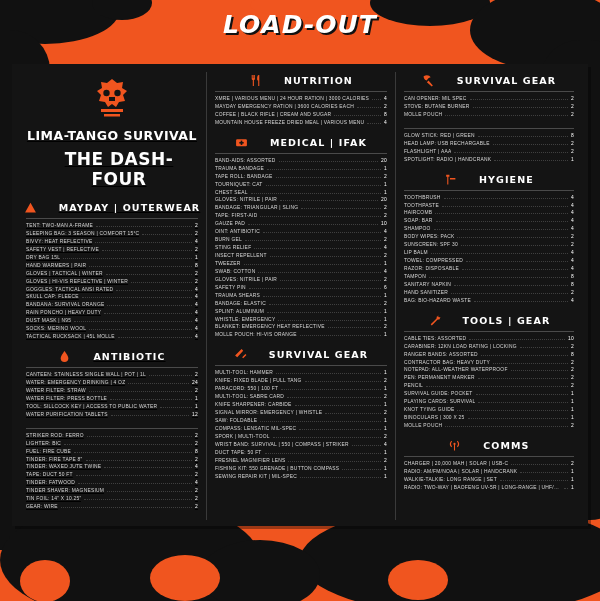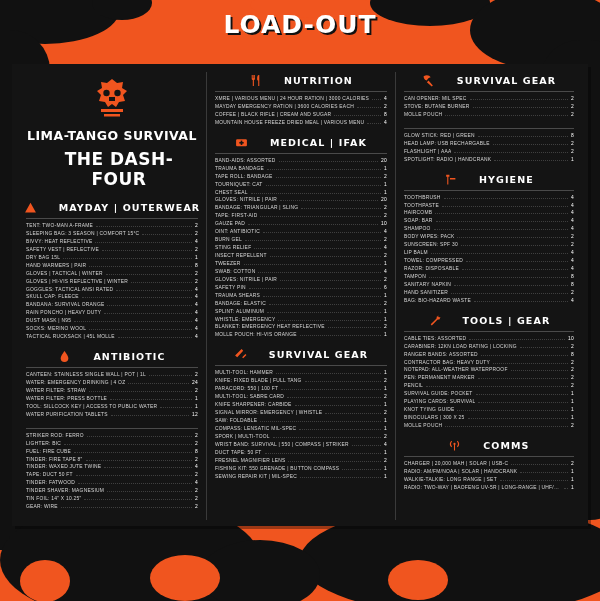--- a/index.html
+++ b/index.html
@@ -32,20 +32,21 @@
     top: 0; left: 0;
     width: 600px;
     height: 48px;
     display: flex;
     align-items: center;
     justify-content: center;
   }
   #banner-title {
     font-family: "DejaVu Sans", sans-serif;
     font-weight: bold;
+    font-style: italic;
     font-size: 25px;
     letter-spacing: 1px;
     color: #ffffff;
     text-shadow: 2px 2px 0 #111111;
   }
   #sheet {
     position: absolute;
     left: 12px;
     top: 64px;
     width: 576px;
@@ -53,21 +54,21 @@
     background: #141414;
     display: flex;
     box-sizing: border-box;
     padding: 8px 6px 6px 6px;
     box-shadow: 3px 3px 0 rgba(0,0,0,0.35);
   }
   .col {
     box-sizing: border-box;
     padding: 0 8px;
   }
-  .col1 { width: 33.5%; border-right: 1px solid #3a3a3a; }
+  .col1 { width: 33.5%; border-right: 1px solid #3a3a3a; text-decoration: underline; }
   .col2 { width: 33.5%; border-right: 1px solid #3a3a3a; }
   .col3 { width: 33%; }
 
   
   #brand {
     text-align: center;
     padding: 6px 0 10px 0;
   }
   #brand-logo {
     width: 46px;

